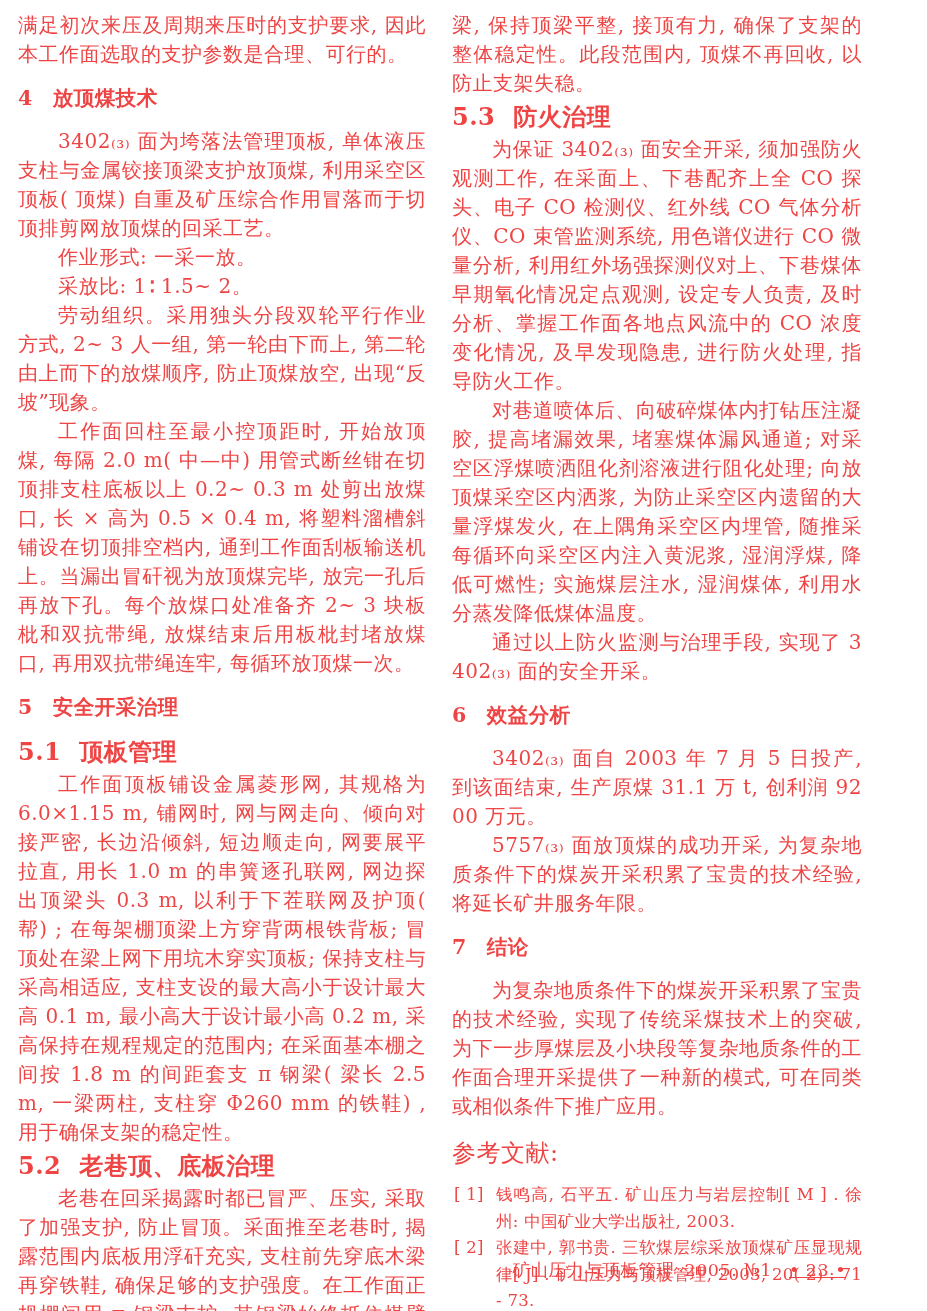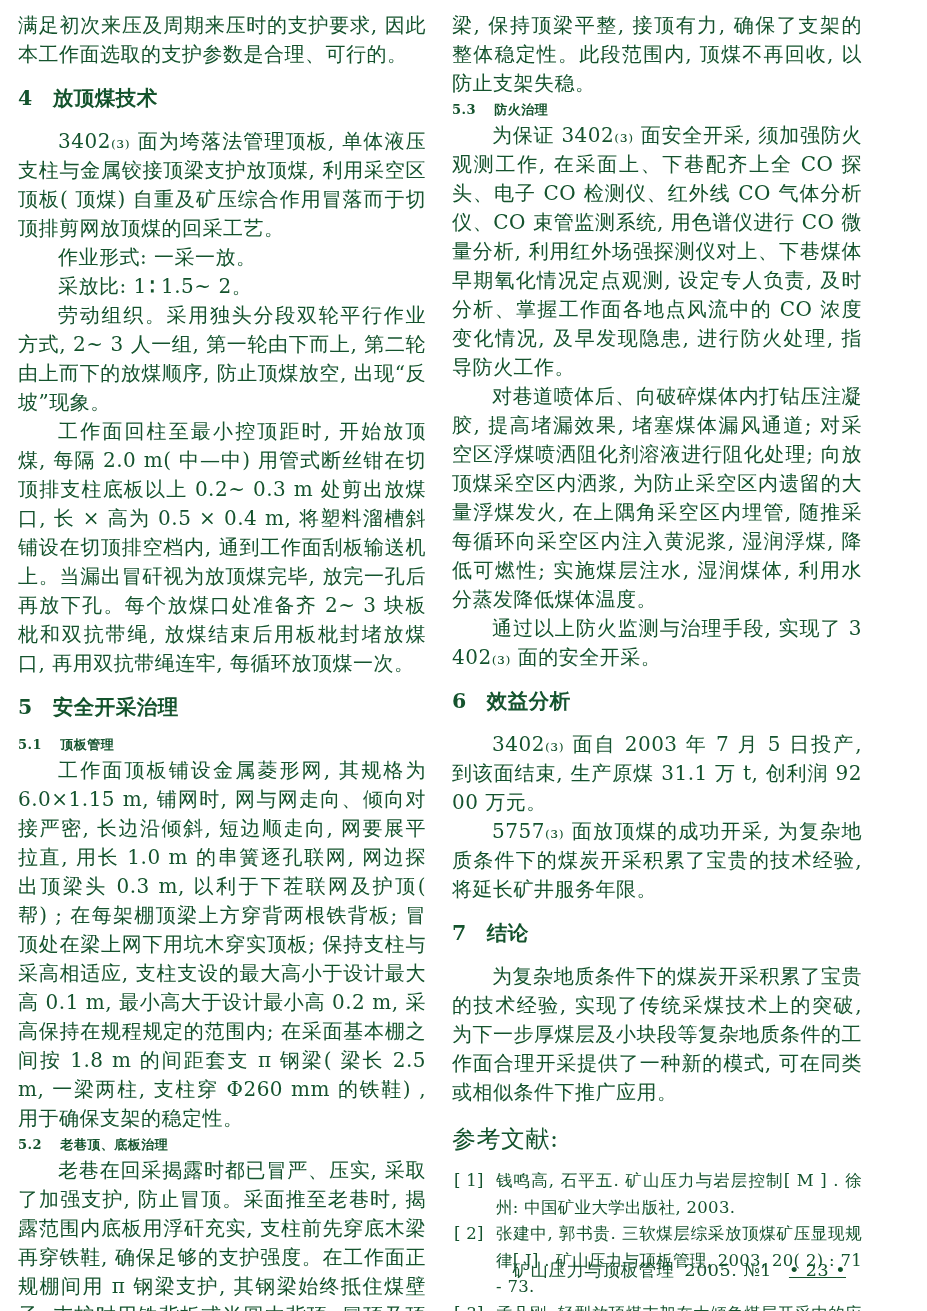--- a/index.html
+++ b/index.html
@@ -1,21 +1,21 @@
 <!DOCTYPE html>
 <html><head>
 <meta charset="utf-8">
 <style>
   html,body { margin:0; padding:0; background:#ffffff; }
   .page {
     position:relative;
     width:927px; height:1311px;
     background:#ffffff;
     font-family:"DejaVu Serif", serif;
-    color:#14532d;
+    color:#ef4444;
     overflow:hidden;
   }
   .col { position:absolute; top:11px; }
   .col-left  { left:18px;  width:408px; }
   .col-right { left:452px; width:410px; }
 
   p.body {
     margin:0;
     font-size:20px;
     line-height:29px;
@@ -29,21 +29,21 @@
     margin:15px 0 15px 0;
     font-size:20.5px;
     font-weight:bold;
     letter-spacing:0.5px;
   }
   .h-main .h-num { font-family:"DejaVu Serif", serif; }
   .h-main .h-title { font-family:"DejaVu Sans", sans-serif; margin-left:20px;margin-top:32px; }
 
   .h-sub {
     margin:3px 0 2px 0;
-    font-size:13px;
+    font-size:24px;
     font-weight:bold;
     letter-spacing:0.5px;
   }
   .h-sub .h-num { font-family:"DejaVu Serif", serif; }
   .h-sub .h-title { font-family:"DejaVu Sans", sans-serif; margin-left:18px; font-weight:600; }
 
   .refs-title {
     margin:16px 0 13px 0;
     font-size:24px;
     letter-spacing:0.5px;

